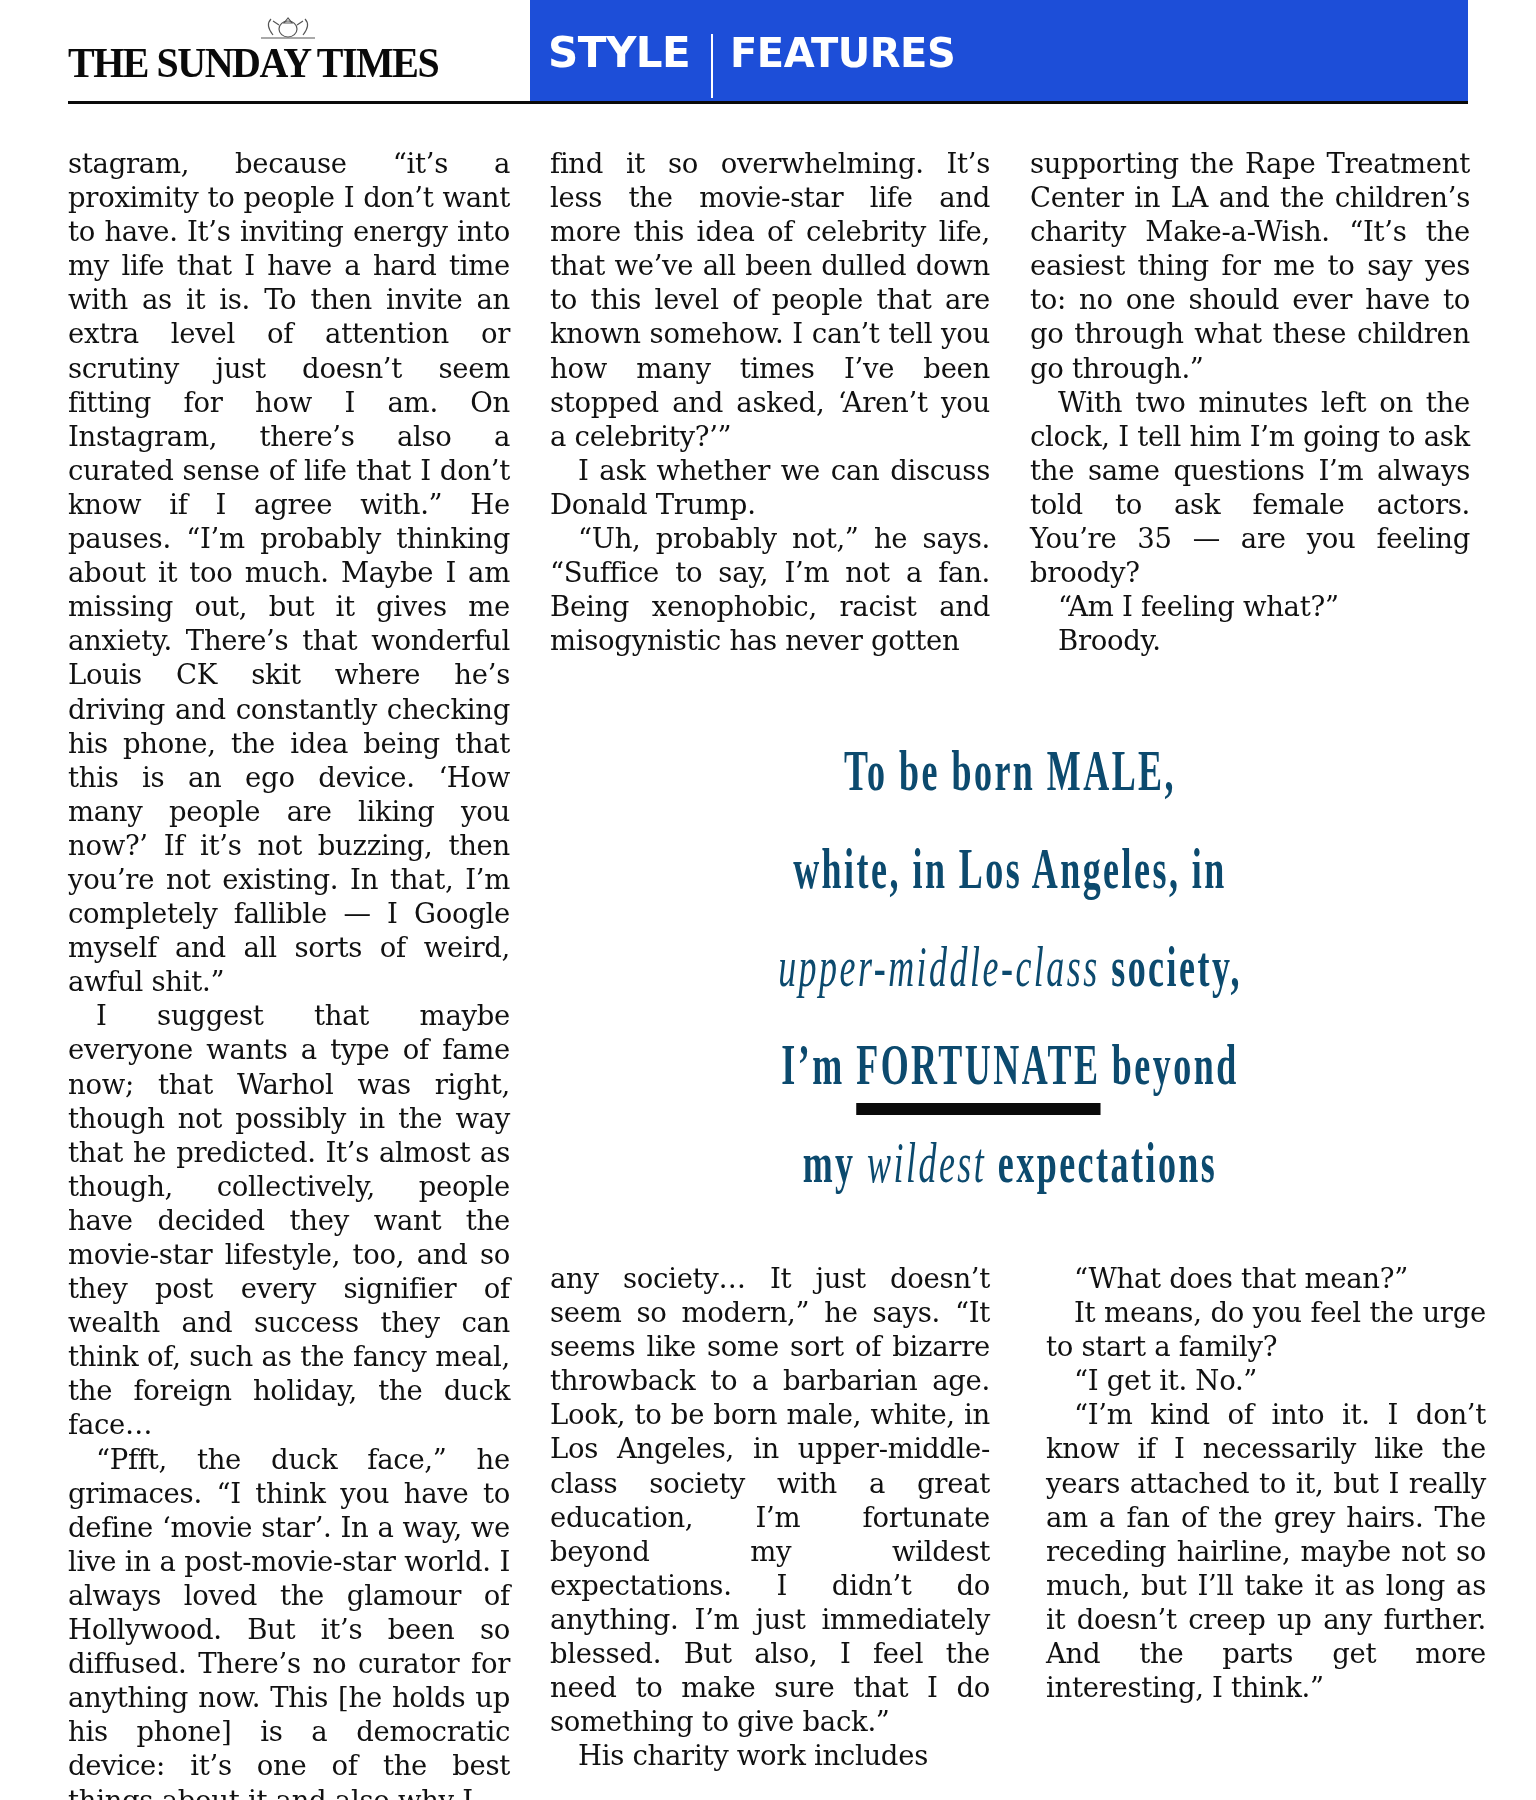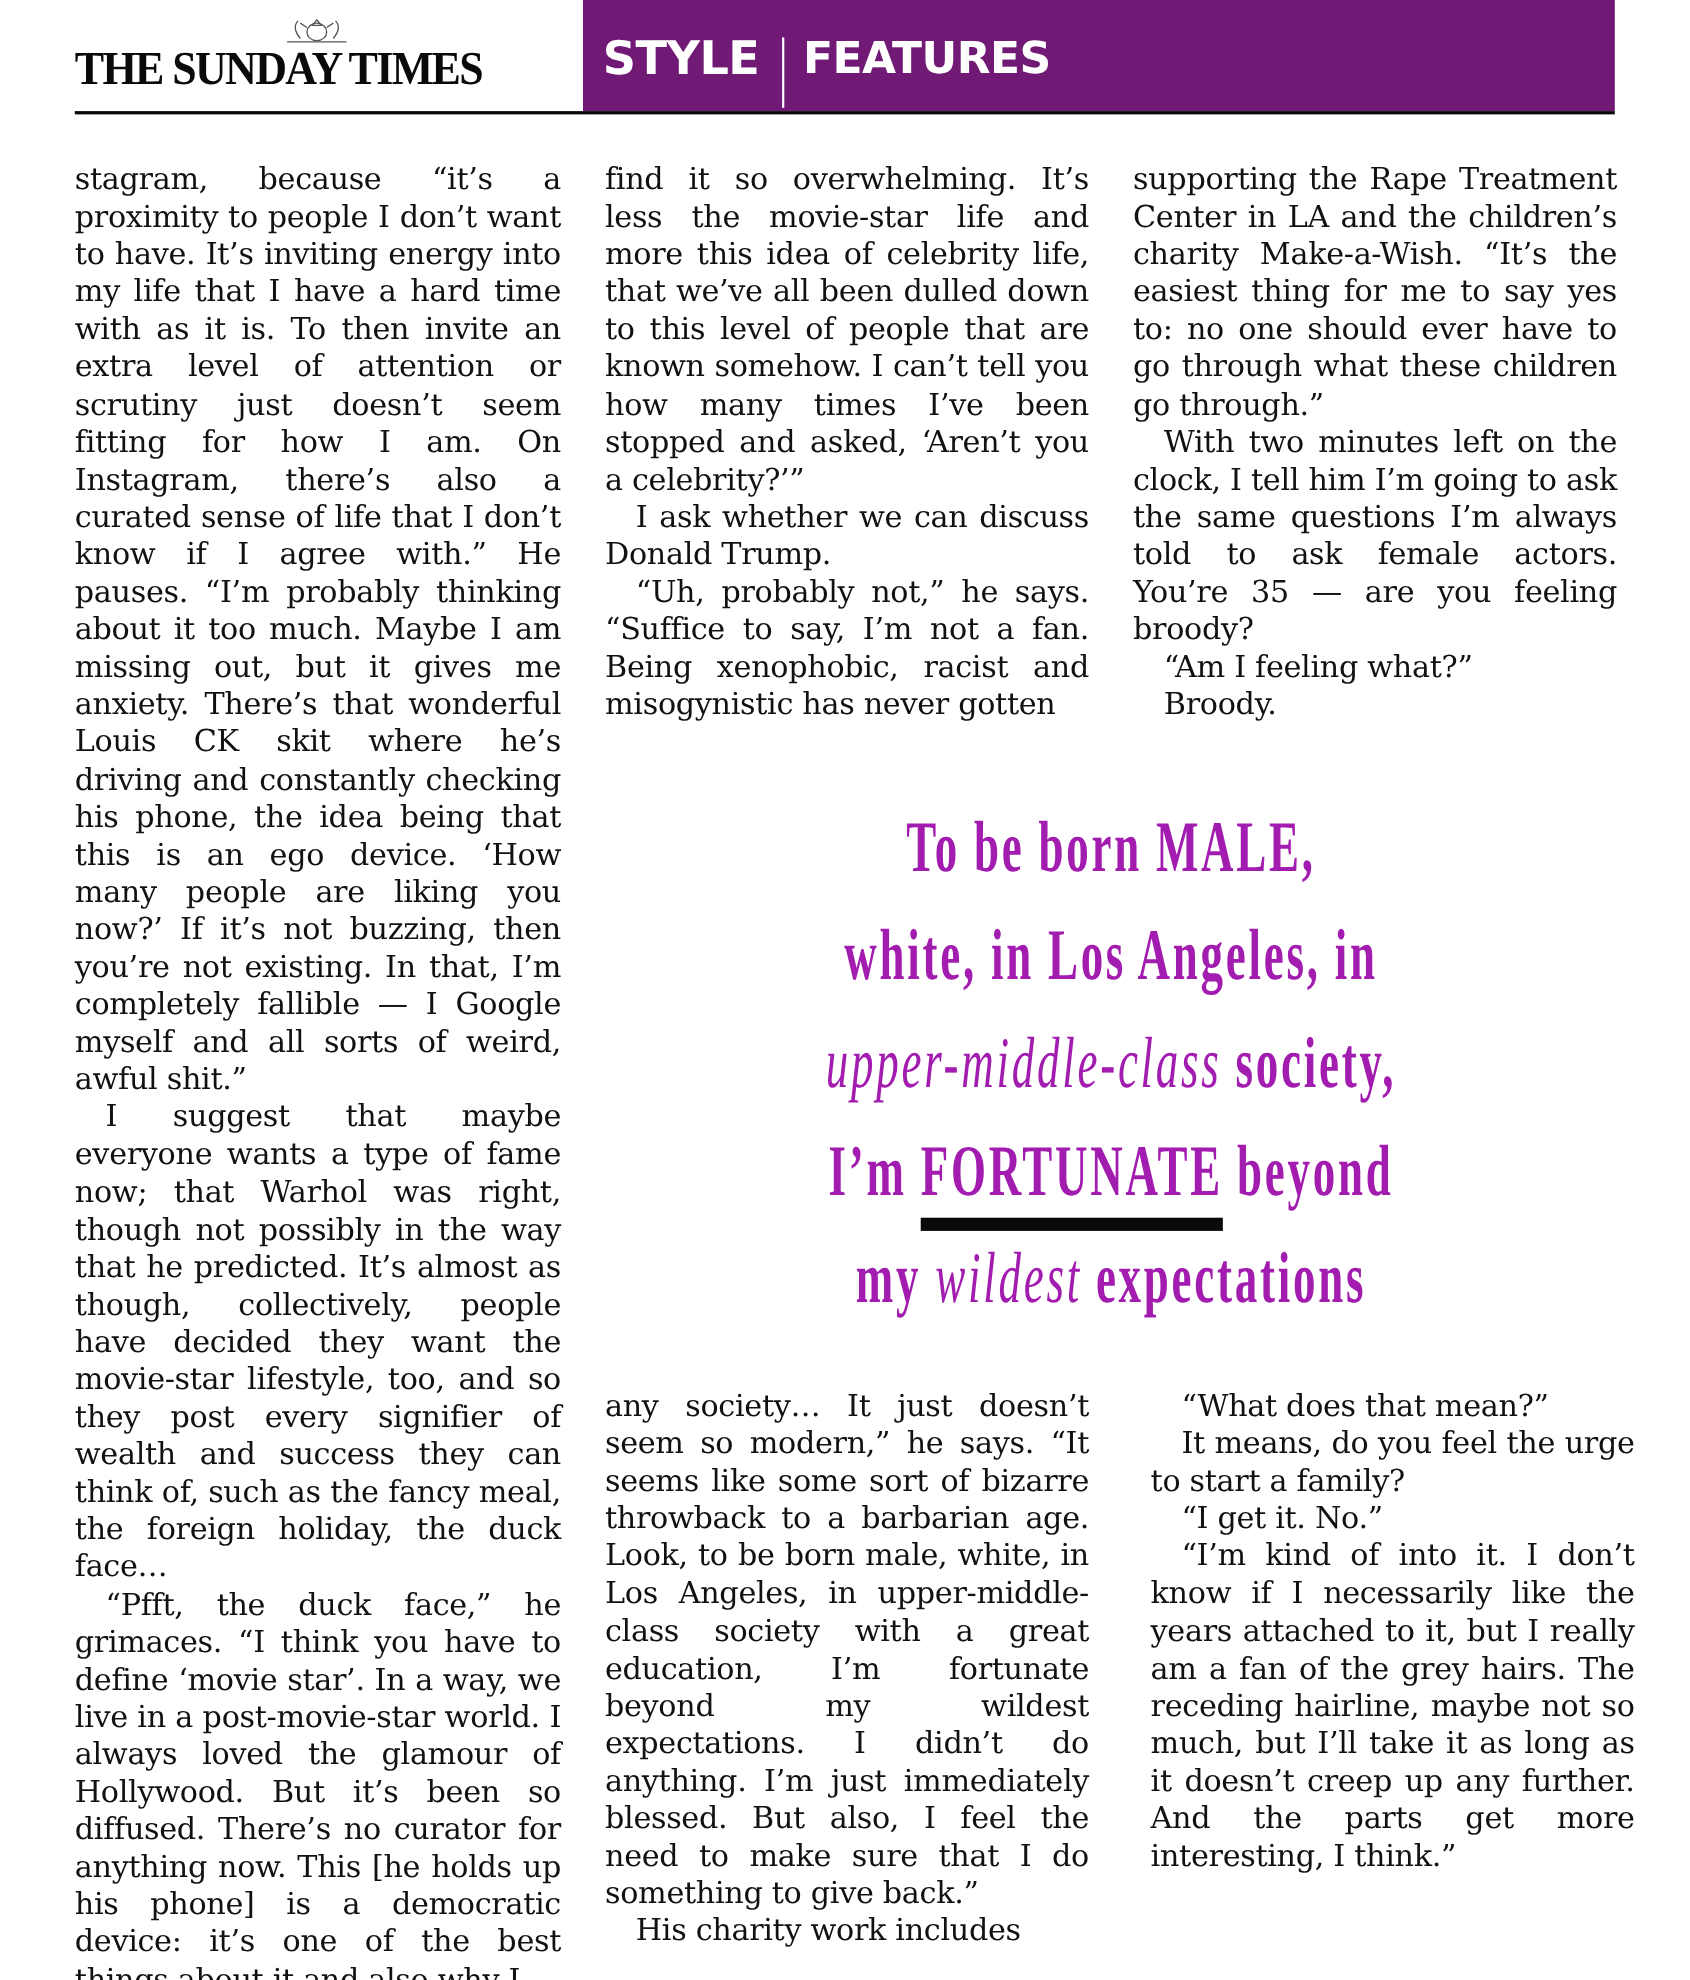--- a/index.html
+++ b/index.html
@@ -5,38 +5,38 @@
   * { box-sizing: border-box; margin: 0; padding: 0; }
   html, body { width: 1536px; height: 1800px; background: #ffffff; overflow: hidden; }
   body { position: relative; font-family: "DejaVu Serif", "Liberation Serif", serif; color: #111; }
 
   
   .masthead { position: absolute; left: 0; top: 0; width: 1408px; height: 104px; }
   .brand { position: absolute; left: 68px; top: 14px; width: 440px; height: 86px; }
   .crest { position: absolute; left: 160px; top: 0; width: 120px; height: 28px; display:flex; justify-content:center; align-items:center; }
   .crest svg { width: 90px; height: 26px; }
   .brand-name { position: absolute; left: 0; top: 24px; font-family: "Liberation Serif", serif; font-weight: 700; font-size: 43px; letter-spacing: -1.6px; transform: scaleX(0.93); transform-origin: left; white-space: nowrap; color: #0a0a0a; }
-  .section-bar { position: absolute; left: 530px; top: 0; width: 938px; height: 101px; background: #701a75; }
+  .section-bar { position: absolute; left: 530px; top: 0; width: 938px; height: 101px; background: #1d4ed8; }
   .section-primary { position: absolute; left: 18px; top: 28px; font-family: "DejaVu Sans", sans-serif; font-weight: 700; font-size: 42px; color: #fff; letter-spacing: -0.5px; }
   .section-divider { position: absolute; left: 181px; top: 34px; width: 2px; height: 64px; background: #fff; }
   .section-secondary { position: absolute; left: 200px; top: 30px; font-family: "DejaVu Sans", sans-serif; font-weight: 700; font-size: 40px; color: #fff; letter-spacing: -0.5px; }
   .rule { position: absolute; left: 68px; top: 101px; width: 1400px; height: 3px; background: #0a0a0a; }
 
   
   .col { position: absolute; font-size: 27.5px; line-height: 34.1px; text-align: justify; letter-spacing: -0.3px; color: #111; }
   .col p { text-indent: 28px; }
   .col p.no-indent { text-indent: 0; }
   .c1 { left: 68px; top: 146px; width: 442px; }
   .c2a { left: 550px; top: 146px; width: 440px; }
   .c3a { left: 1030px; top: 146px; width: 440px; }
   .c2b { left: 550px; top: 1261px; width: 440px; }
   .c3b { left: 1030px; top: 1261px; width: 440px; margin-left: 16px; }
 
   
-  .pullquote { position: absolute; left: 540px; top: 722px; width: 940px; text-align: center; font-family: "Liberation Serif", "DejaVu Serif", serif; font-weight: 700; font-size: 66px; line-height: 98px; color: #a21caf; }
+  .pullquote { position: absolute; left: 540px; top: 722px; width: 940px; text-align: center; font-family: "Liberation Serif", "DejaVu Serif", serif; font-weight: 700; font-size: 58px; line-height: 98px; color: #0c4a6e; }
   .pq-line { display: block; white-space: nowrap; transform: scaleX(0.62); transform-origin: center; letter-spacing: 4px; }
   .pq-line em { font-style: italic; font-weight: 400; }
   .pq-line .under { border-bottom: 12px solid #0a0a0a; padding-bottom: 6px; }
 </style>
 </head>
 <body>
 
 <header class="masthead">
   <div class="brand">
     <span class="crest">

